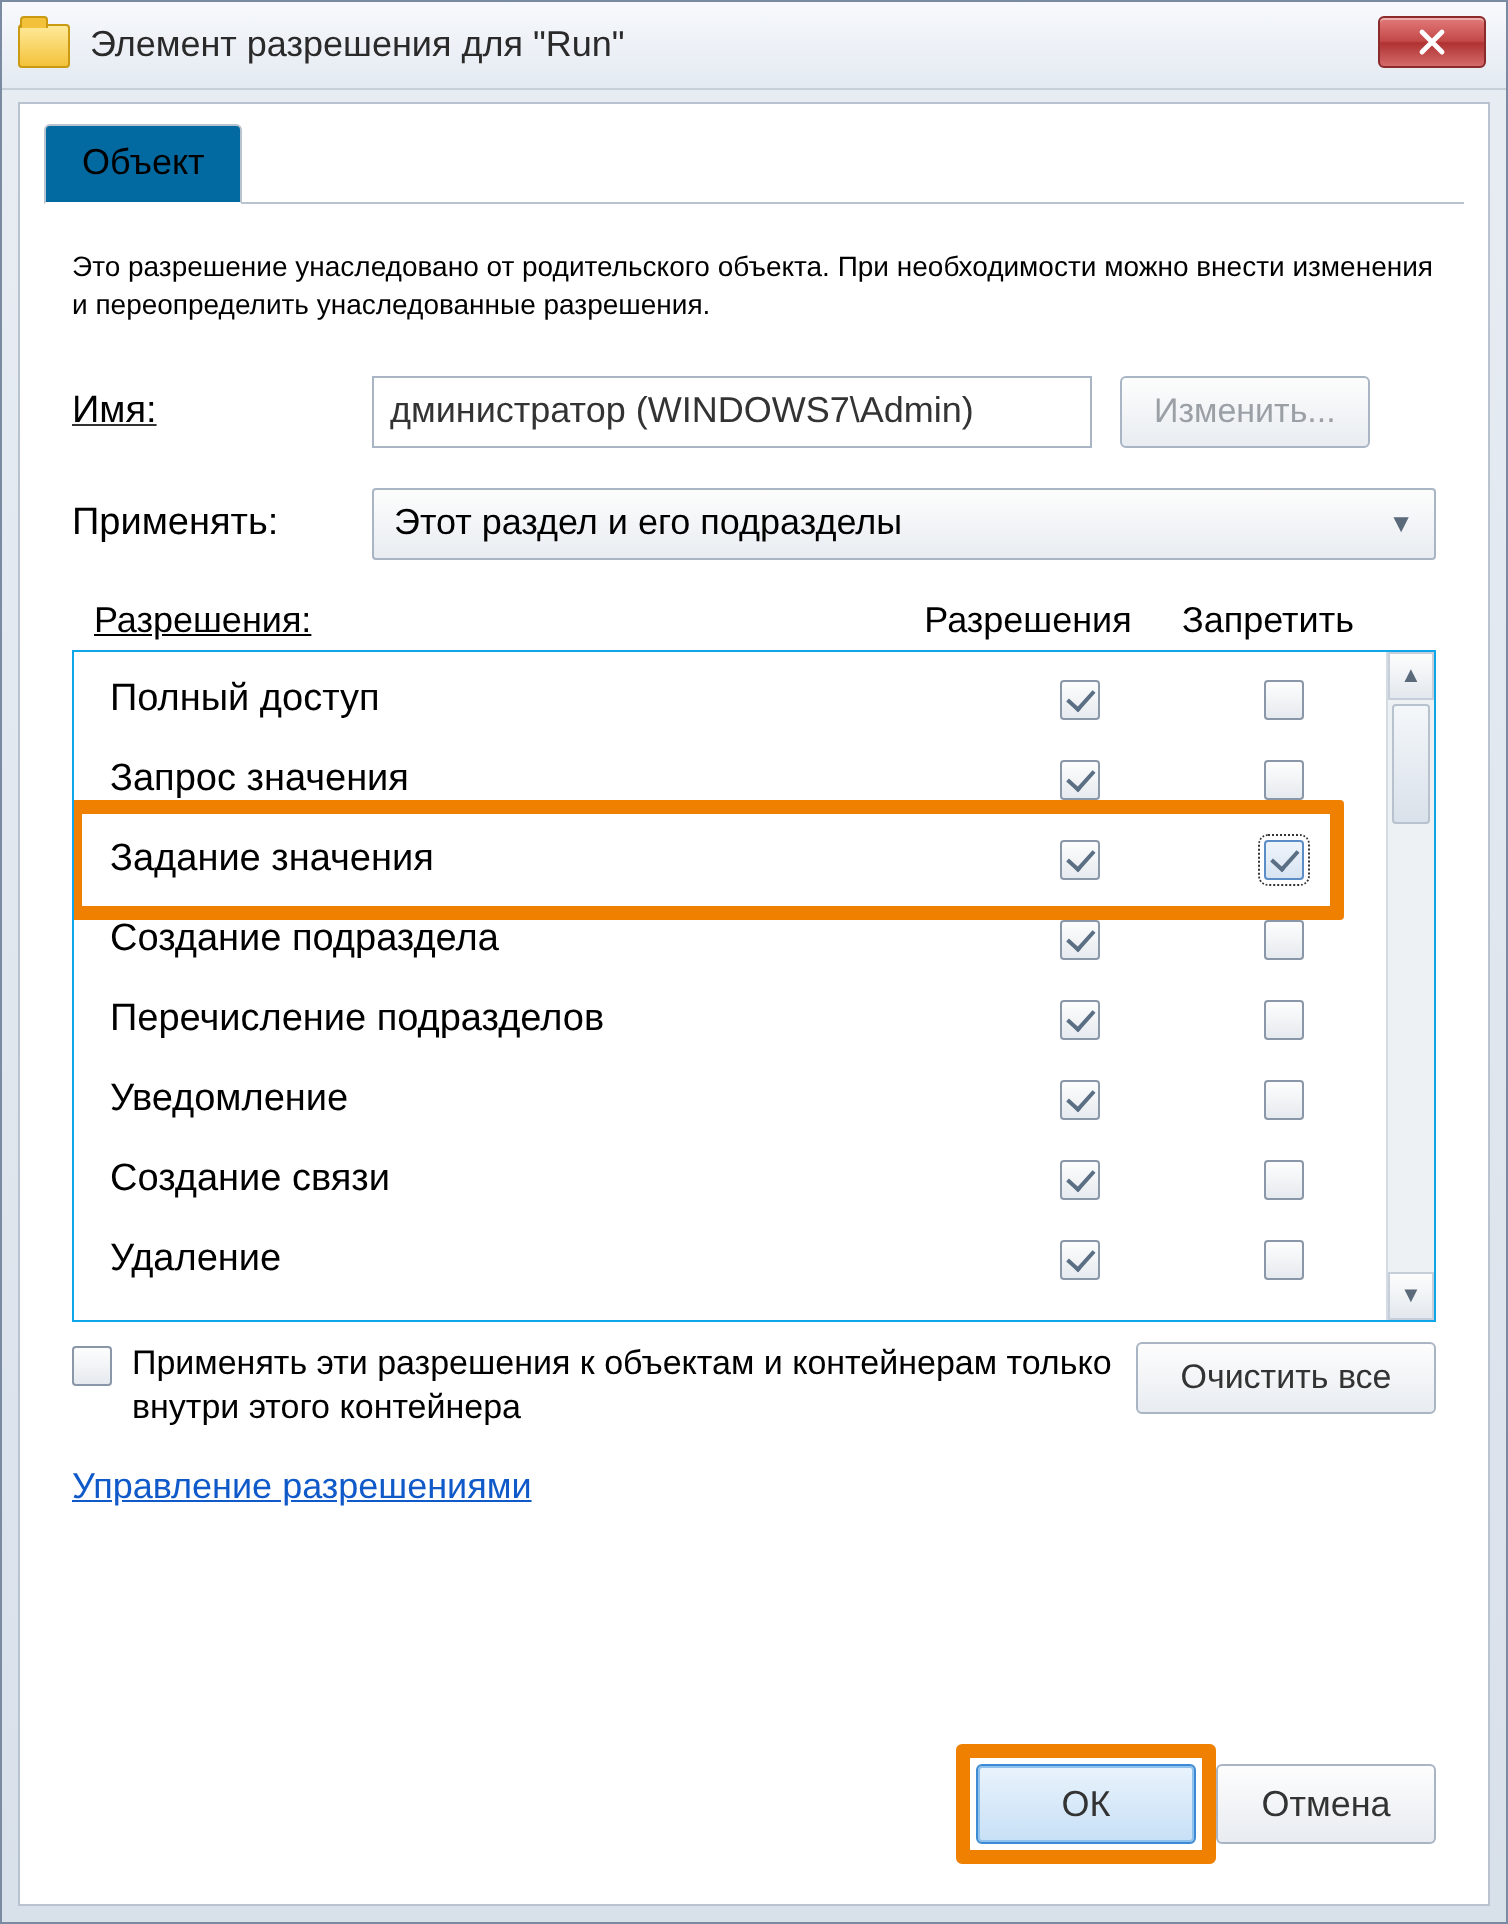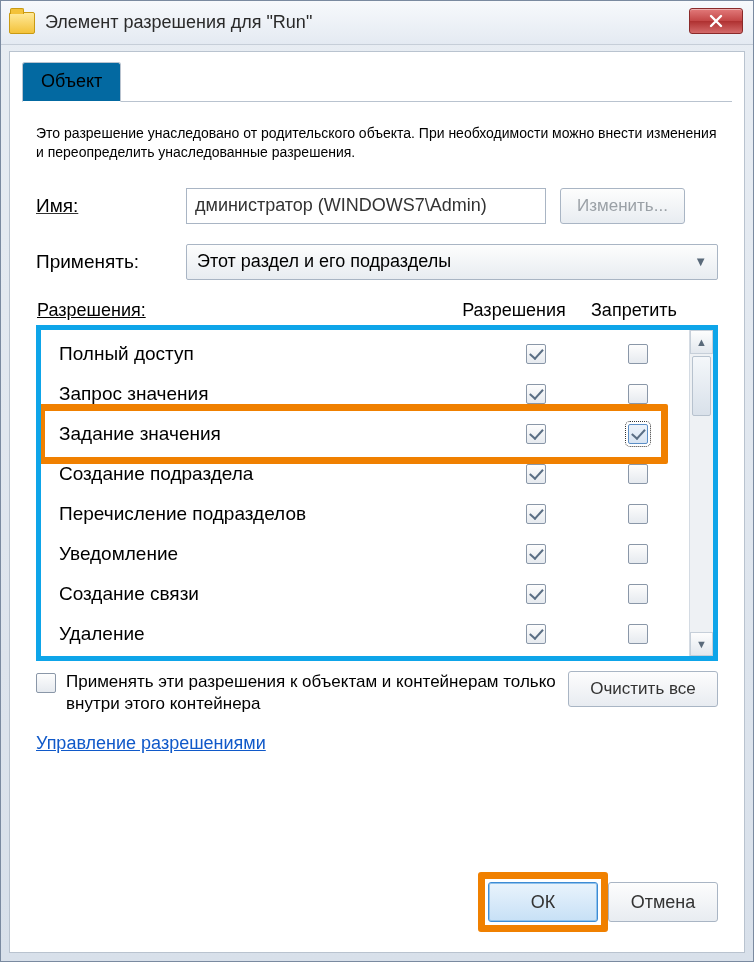--- a/index.html
+++ b/index.html
@@ -155,26 +155,26 @@
   }
   .combo .chev {
     position: absolute;
     right: 10px;
     color: #5a6a7a;
     font-size: 13px;
   }
   .perm-header {
     display: flex;
     font-size: 18px;
-    margin: 6px 0 4px 1px;
+    margin: 6px 0 4px 11px;
   }
   .perm-header .ph-name { flex: 1; text-decoration: underline; }
   .perm-header .ph-col { width: 120px; text-align: center; }
   .perm-box {
-    border: 5px solid #0ea5e9;
+    border: 1px solid #0ea5e9;
     height: 336px;
     position: relative;
     display: flex;
   }
   .perm-list {
     flex: 1;
     overflow: hidden;
     position: relative;
     padding: 4px 0 4px 0;
   }

